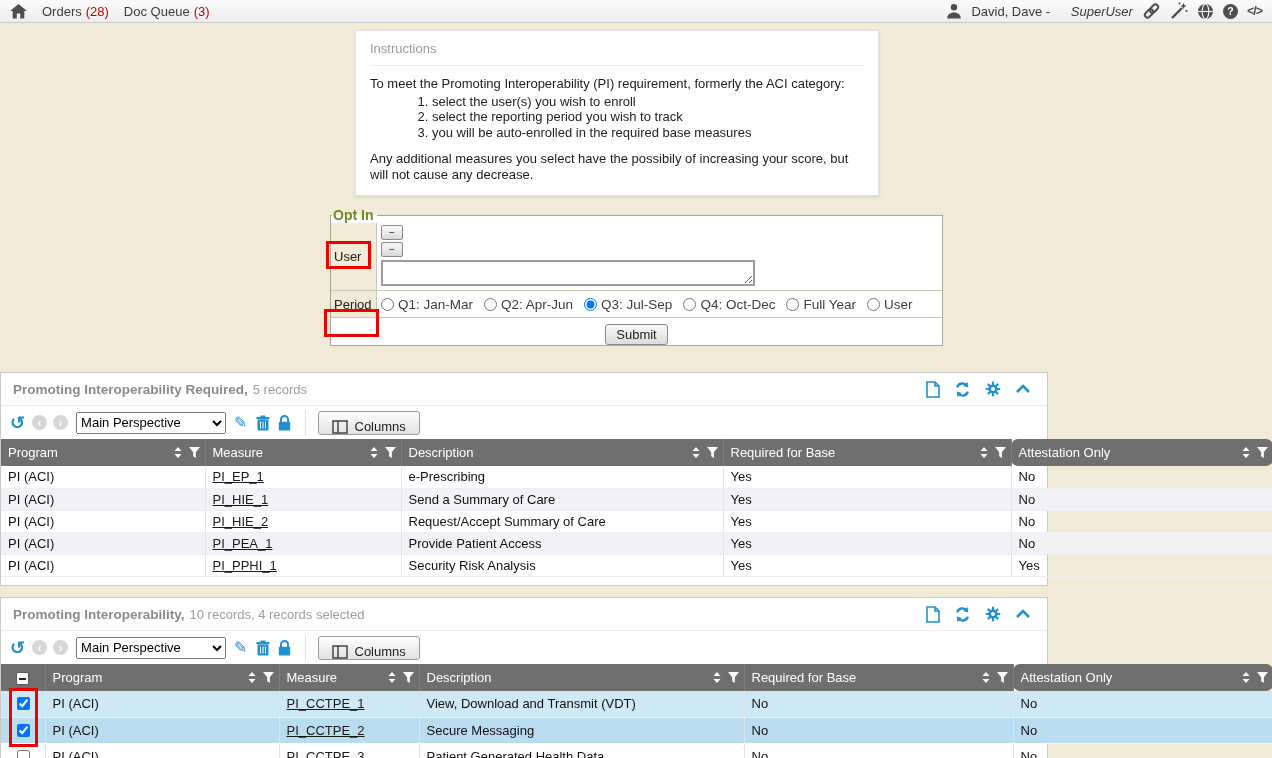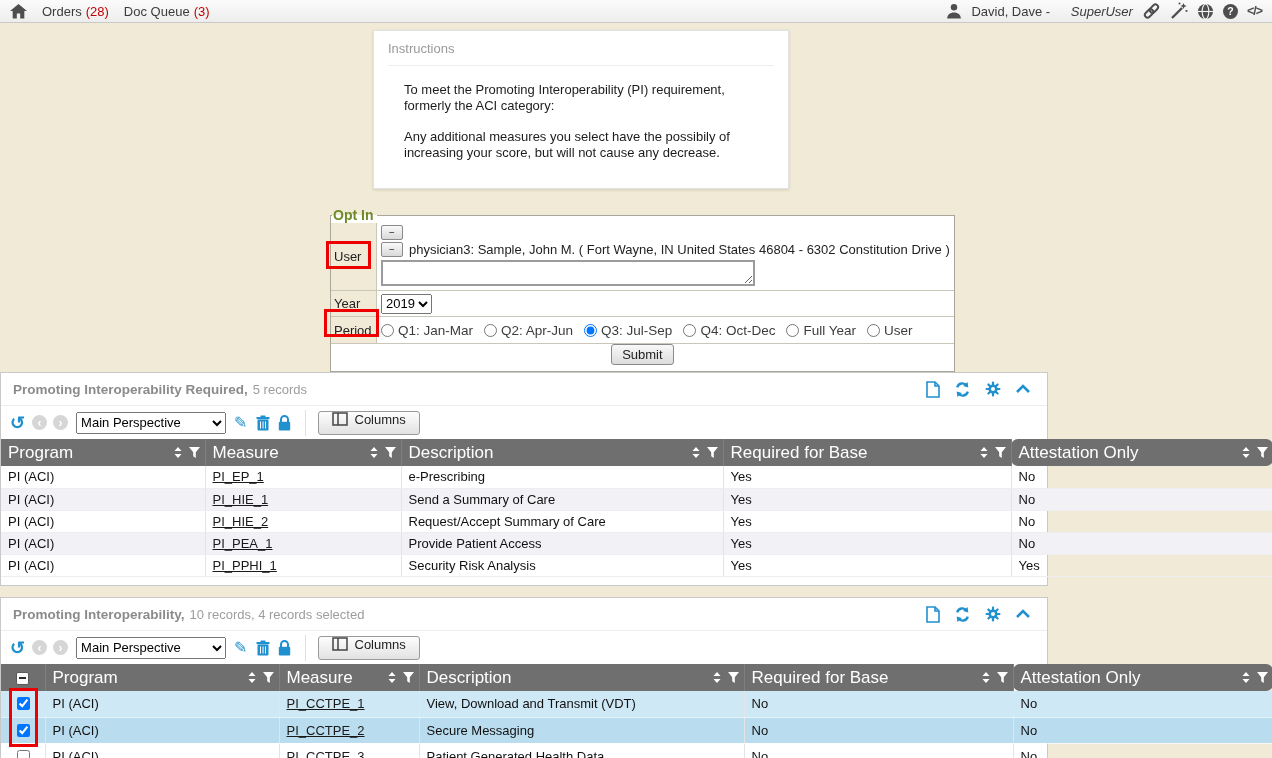--- a/index.html
+++ b/index.html
@@ -24,26 +24,26 @@
   #user-name .role { font-style:italic;margin-left:17px; }
   .tb-icon { display:inline-flex; align-items:center; cursor:pointer; }
   .help-badge {
     width:15px; height:15px; border-radius:50%; background:#4e4e4e; color:#fff;
     display:inline-flex; align-items:center; justify-content:center;
     font-size:10.5px; font-weight:bold; cursor:pointer;
   }
   .code-glyph { font-weight:bold; font-size:12.5px; color:#4e4e4e; letter-spacing:-1px; cursor:pointer; }
   
   #instructions {
-    position:absolute; left:373px; top:30px; width:416px; min-height:150px;
+    position:absolute; left:355px; top:30px; width:524px; min-height:150px;
     background:#fff; border:1px solid #e2e2e2; box-shadow:0 1px 3px rgba(0,0,0,.13);
     padding:10px 14px 12px;
   }
   #instructions .card-title { color:#9a9a9a; padding-bottom:9px; border-bottom:1px solid #eee; margin-bottom:10px; }
-  #instructions p { margin:16px; color:#1c1c1c; line-height:1.2; }
+  #instructions p { margin:0; color:#1c1c1c; line-height:1.2; }
   #instructions ol { margin:2px 0 11px 0; padding-left:62px; line-height:1.2; }
   
   #optin {
     position:absolute; left:330px; top:207px; width:613px;
     background:#fff; border:1px solid #a9a69a; padding:0; margin:0;
   }
   #optin legend { font-weight:bold; font-size:14px; color:#6e8b28; padding:0 4px 0 1px; margin-left:1px; }
   .or { display:flex; align-items:stretch; border-bottom:1px solid #cac7b8; background:#fff; }
   .or:last-child { border-bottom:none; }
   .olabel {
@@ -58,21 +58,21 @@
     cursor:pointer; color:#222;
   }
   #user-textarea { margin-top:2px; width:374px; height:26px; border:2px solid #9b9b9b; resize:both; }
   .row-year .ocontent, .row-period .ocontent { display:flex; align-items:center; }
   .row-year { height:26px; }
   #year-select { height:20px; font-size:13px; }
   .row-period { height:27px; }
   .period-group { display:flex; align-items:center; }
   .period-opt { display:flex; align-items:center; margin-right:11px; color:#3d3d3d; font-size:13.5px; }
   .period-opt input { margin:0 4px 0 0; }
-  .row-submit { height:27px; display:flex; align-items:flex-start; justify-content:center; }
+  .row-submit { height:27px; display:flex; align-items:flex-end; justify-content:center; }
   .submit-btn {
     min-width:58px; height:21px; font-size:13px; padding:0 10px;
     border:1px solid #8a8a8a; border-radius:3px; background:linear-gradient(#f9f9f9,#dcdcdc);
     cursor:pointer; color:#222;
   }
   
   .panel { position:absolute; left:0; width:1048px; background:#fff; border:1px solid #c9c9c9; }
   #panel1 { top:372px; height:214px; }
   #panel2 { top:597px; height:200px; }
   .panel-header { height:33px; display:flex; align-items:center; padding:0 12px; border-bottom:1px solid #ededed; }
@@ -85,28 +85,28 @@
   .nav-circle {
     width:15px; height:15px; border-radius:50%; background:#d6d6d6; color:#fff;
     display:inline-flex; align-items:center; justify-content:center;
     font-size:12px; font-weight:bold; margin-right:6px; cursor:pointer; line-height:1;
   }
   .perspective-select { height:22px; font-size:13px; width:150px; margin:0 8px 0 2px; }
   .edit-glyph { font-size:16px; color:#2090cf; cursor:pointer; margin-right:8px; }
   .tool-svg { cursor:pointer; margin-right:8px; display:inline-flex; }
   .toolbar-sep { width:1px; height:26px; background:#e0e0e0; margin:0 12px 0 6px; }
   .columns-btn {
-    display:flex; align-items:flex-start; gap:7px; height:24px; padding:0 13px;
+    display:flex; align-items:flex-end; gap:7px; height:24px; padding:0 13px;
     border:1px solid #9a9a9a; border-radius:3px; background:linear-gradient(#fdfdfd,#e2e2e2);
     font-size:13px; color:#222; cursor:pointer;
   }
   
   table { border-collapse:collapse; table-layout:fixed; width:100%; }
   th {
-    background:#6f6f6f; color:#fff; font-weight:normal; font-size:17px;
+    background:#6f6f6f; color:#fff; font-weight:normal; font-size:13px;
     height:27px; text-align:left; padding:0 5px 0 7px; border-right:1px solid #7f7f7f;
   }
   th:last-child { border-right:none;border-radius:7px; }
   .th-inner { display:flex; align-items:center; justify-content:space-between; }
   .th-icons { display:flex; align-items:center; gap:7px; }
   td { font-size:13px; color:#111; padding:0 4px 0 7px; border-right:1px solid #e4e4e4; border-bottom:1px solid #ededf2; }
   td:last-child { border-right:none; }
   #table1 td { height:22px; }
   #table1 tbody tr:nth-child(even) td { background:#f1f1f6; }
   #table2 td { height:26px; }
@@ -174,44 +174,40 @@
         </svg>
     </span>
     <span class="help-badge">?</span>
     <span class="code-glyph">&lt;/&gt;</span>
   </div>
 </div>
 
 <div id="instructions">
   <div class="card-title">Instructions</div>
   <p>To meet the Promoting Interoperability (PI) requirement, formerly the ACI category:</p>
+  <ol>
+    <li>select the user(s) you wish to enroll</li>
+    <li>select the reporting period you wish to track</li>
+    <li>you will be auto-enrolled in the required base measures</li>
+  </ol>
   <p>Any additional measures you select have the possibily of increasing your score, but will not cause any decrease.</p>
 </div>
 
 <fieldset id="optin">
   <legend>Opt In</legend>
   <div class="or row-user">
     <div class="olabel">User</div>
     <div class="ocontent">
       <div class="user-entry">
         <button class="minus-btn">−</button>
       </div>
       <div class="user-entry">
         <button class="minus-btn">−</button>
-        <span>physician3: Sample, John M. ( Fort Wayne, IN United States 46804 - 6302 Constitution Drive )</span>
       </div>
       <textarea id="user-textarea" style=""></textarea>
-    </div>
-  </div>
-  <div class="or row-year">
-    <div class="olabel">Year</div>
-    <div class="ocontent">
-      <select id="year-select">
-        <option>2019</option>
-      </select>
     </div>
   </div>
   <div class="or row-period">
     <div class="olabel">Period</div>
     <div class="ocontent period-group">
       <label class="period-opt">
         <input type="radio" name="period" style="">
         <span>Q1: Jan-Mar</span>
       </label>
       <label class="period-opt">

